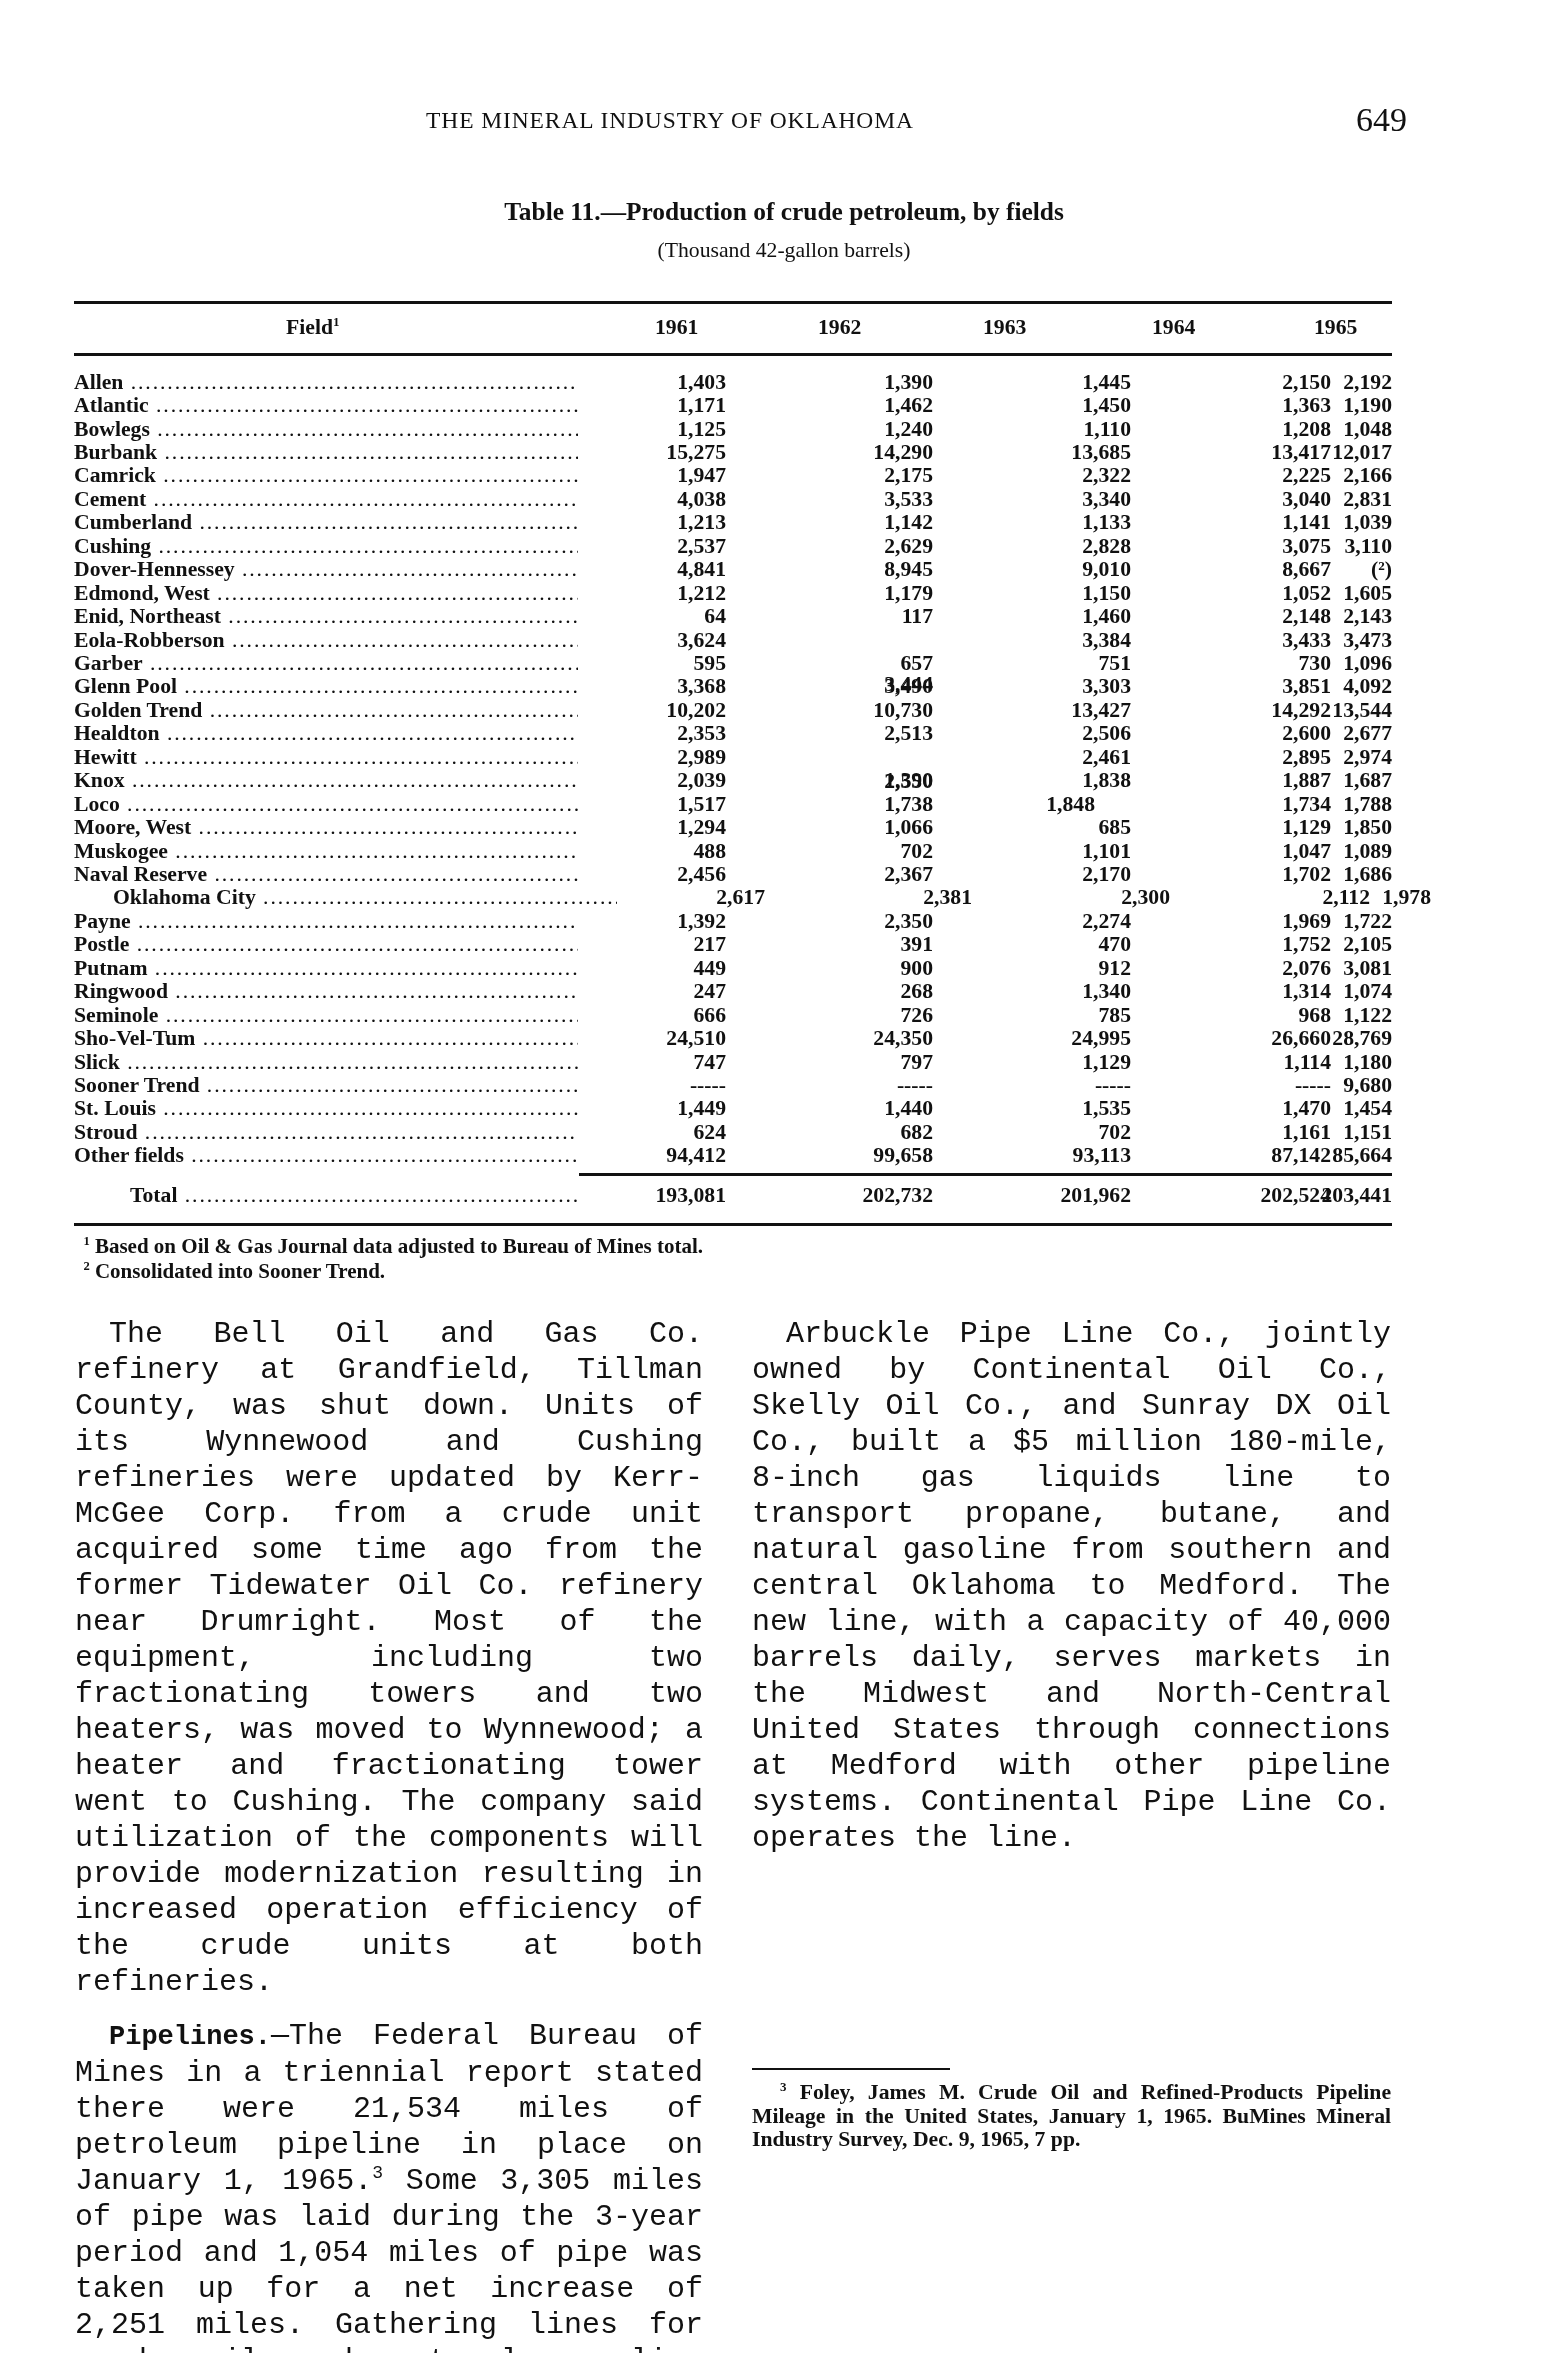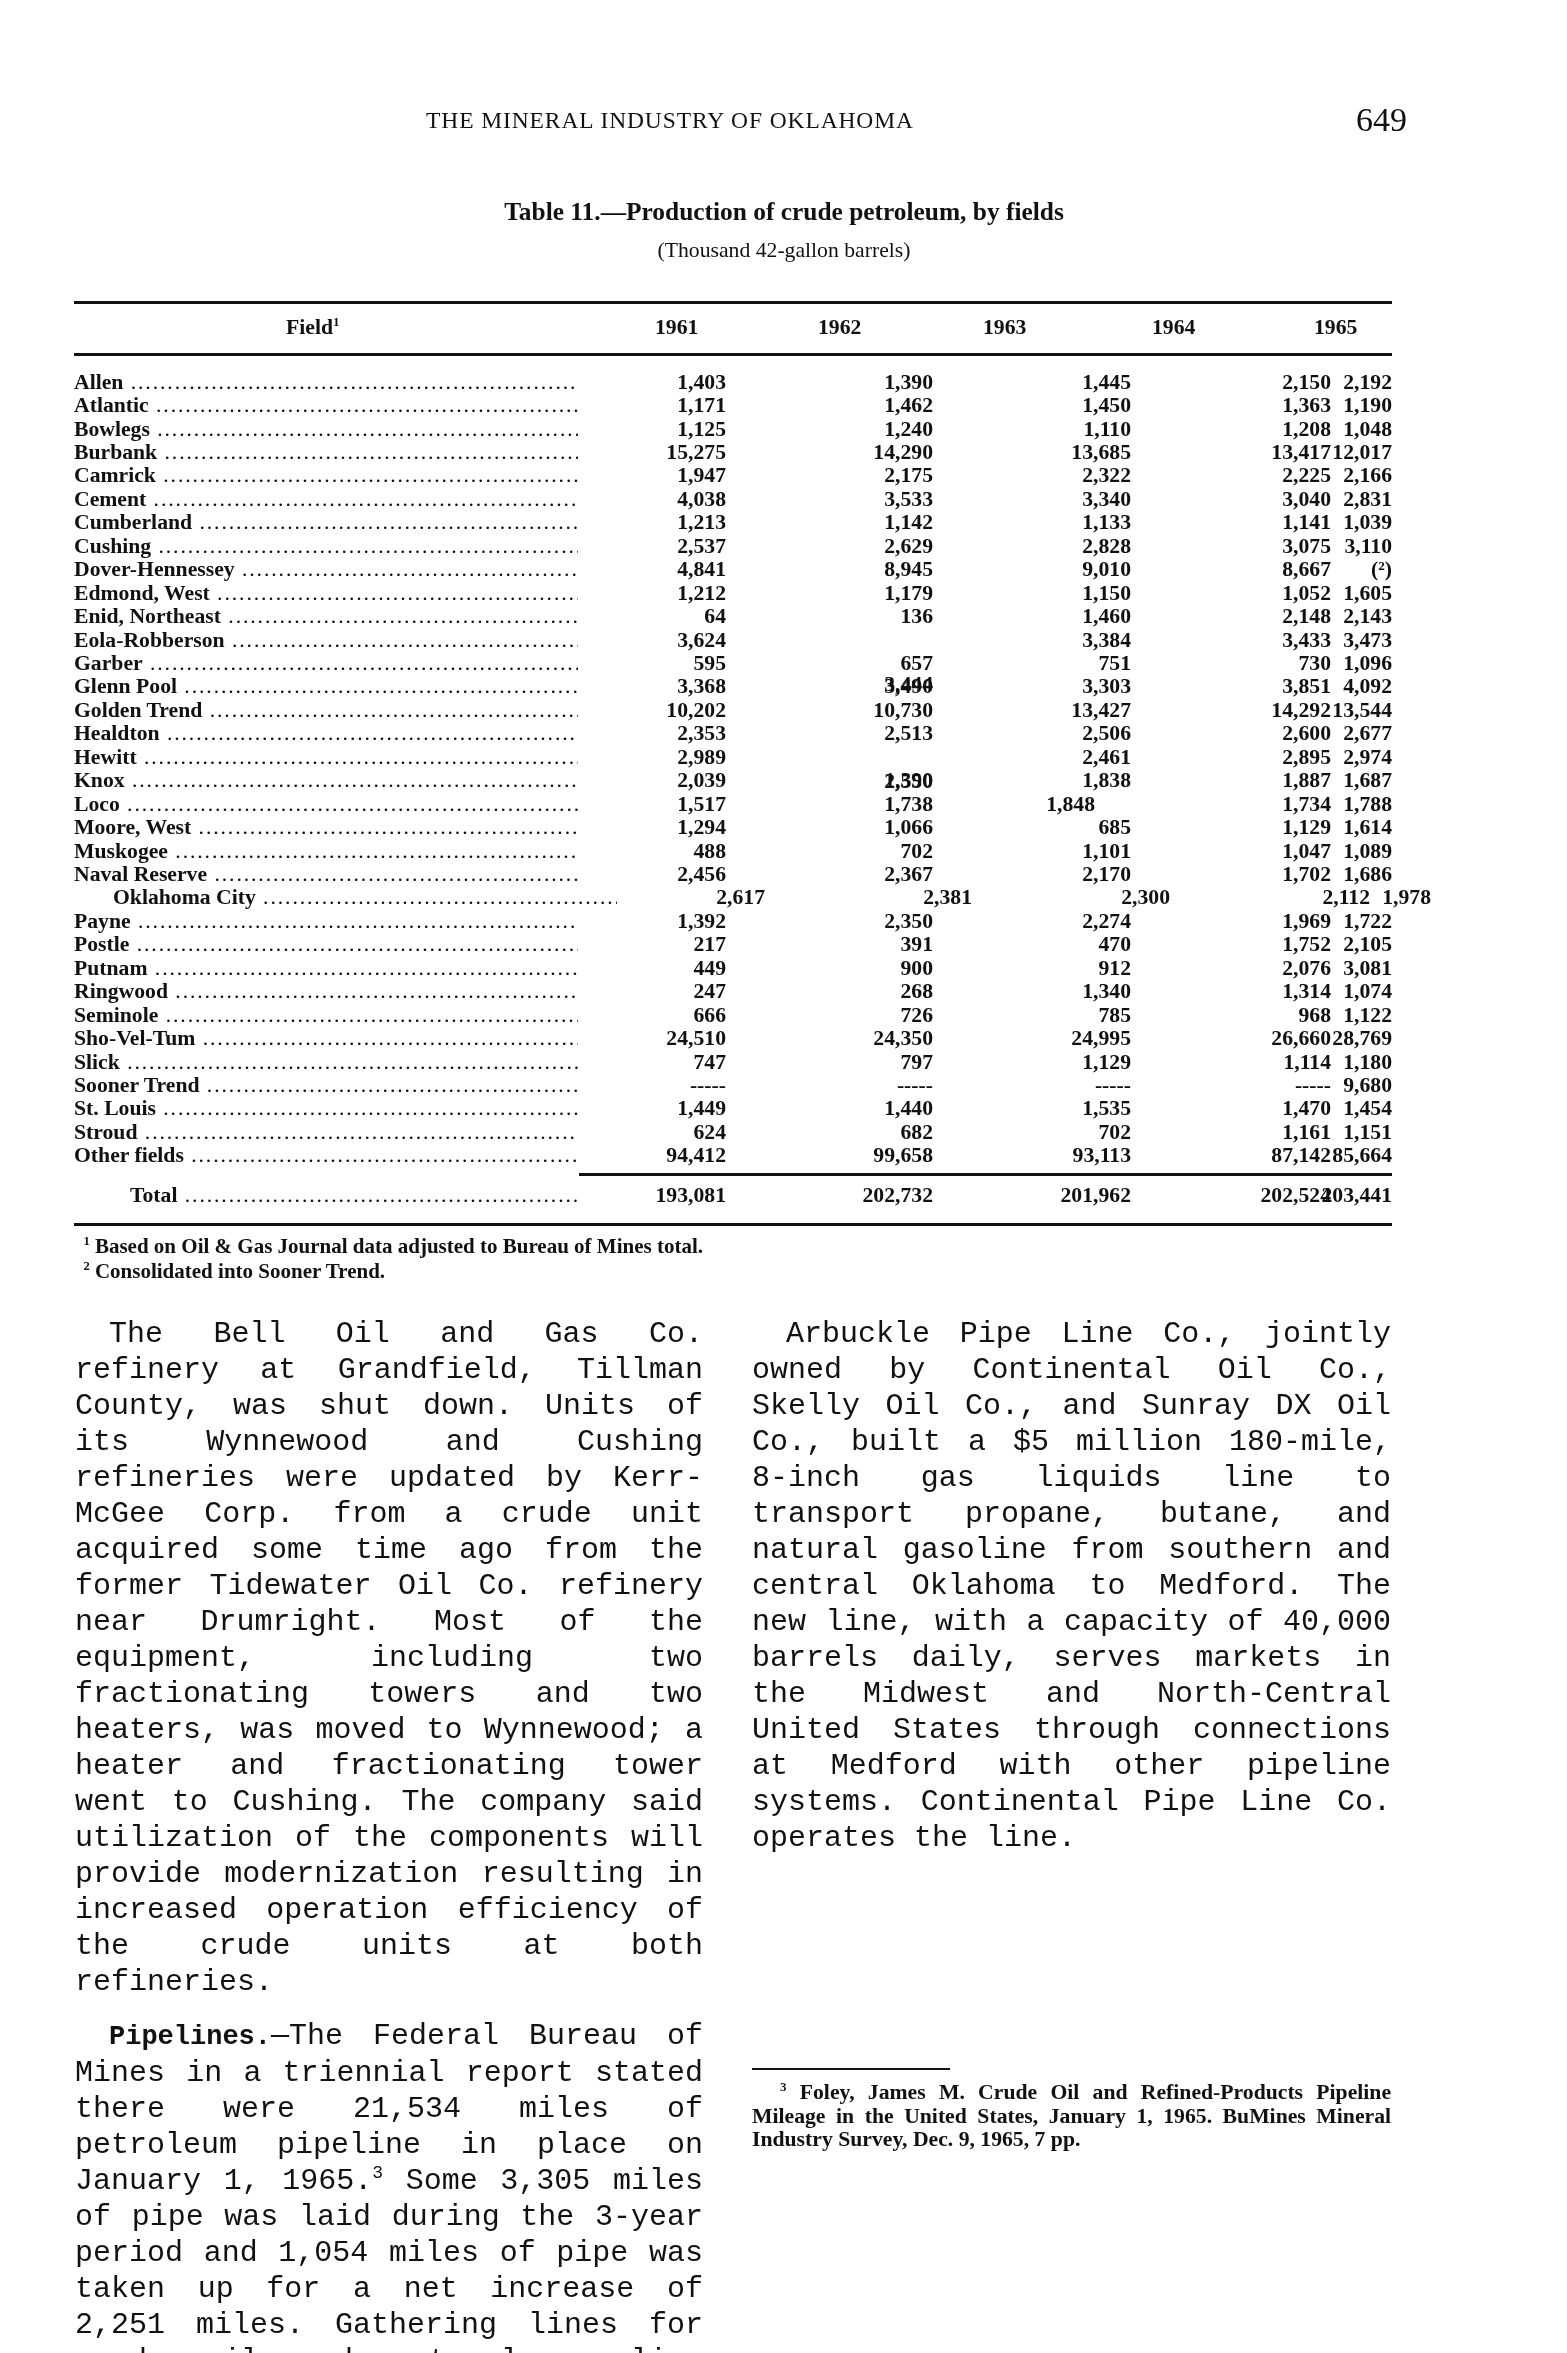--- a/index.html
+++ b/index.html
@@ -131,21 +131,21 @@
         <span class="field">Edmond, West</span>
         <span class="val" style="left: 511px;">1,212</span>
         <span class="val" style="left: 718px;">1,179</span>
         <span class="val" style="left: 916px;">1,150</span>
         <span class="val" style="left: 1116px;">1,052</span>
         <span class="val" style="left: 1177px;">1,605</span>
       </div>
       <div class="trow" style="top: 304px;">
         <span class="field">Enid, Northeast</span>
         <span class="val" style="left: 511px;">64</span>
-        <span class="val" style="left: 718px;">136</span>
+        <span class="val" style="left: 718px;">117</span>
         <span class="val" style="left: 916px;">1,460</span>
         <span class="val" style="left: 1116px;">2,148</span>
         <span class="val" style="left: 1177px;">2,143</span>
       </div>
       <div class="trow" style="top: 328px;">
         <span class="field">Eola-Robberson</span>
         <span class="val" style="left: 511px;">3,624</span>
         <span class="val" style="left: 718px; margin-top: 44px;">3,444</span>
         <span class="val" style="left: 916px;">3,384</span>
         <span class="val" style="left: 1116px;">3,433</span>
@@ -206,21 +206,21 @@
         <span class="val" style="left: 880px;">1,848</span>
         <span class="val" style="left: 1116px;">1,734</span>
         <span class="val" style="left: 1177px;">1,788</span>
       </div>
       <div class="trow" style="top: 515px;">
         <span class="field">Moore, West</span>
         <span class="val" style="left: 511px;">1,294</span>
         <span class="val" style="left: 718px;">1,066</span>
         <span class="val" style="left: 916px;">685</span>
         <span class="val" style="left: 1116px;">1,129</span>
-        <span class="val" style="left: 1177px;">1,614</span>
+        <span class="val" style="left: 1177px;">1,850</span>
       </div>
       <div class="trow" style="top: 539px;">
         <span class="field">Muskogee</span>
         <span class="val" style="left: 511px;">488</span>
         <span class="val" style="left: 718px;">702</span>
         <span class="val" style="left: 916px;">1,101</span>
         <span class="val" style="left: 1116px;">1,047</span>
         <span class="val" style="left: 1177px;">1,089</span>
       </div>
       <div class="trow" style="top: 562px;">

